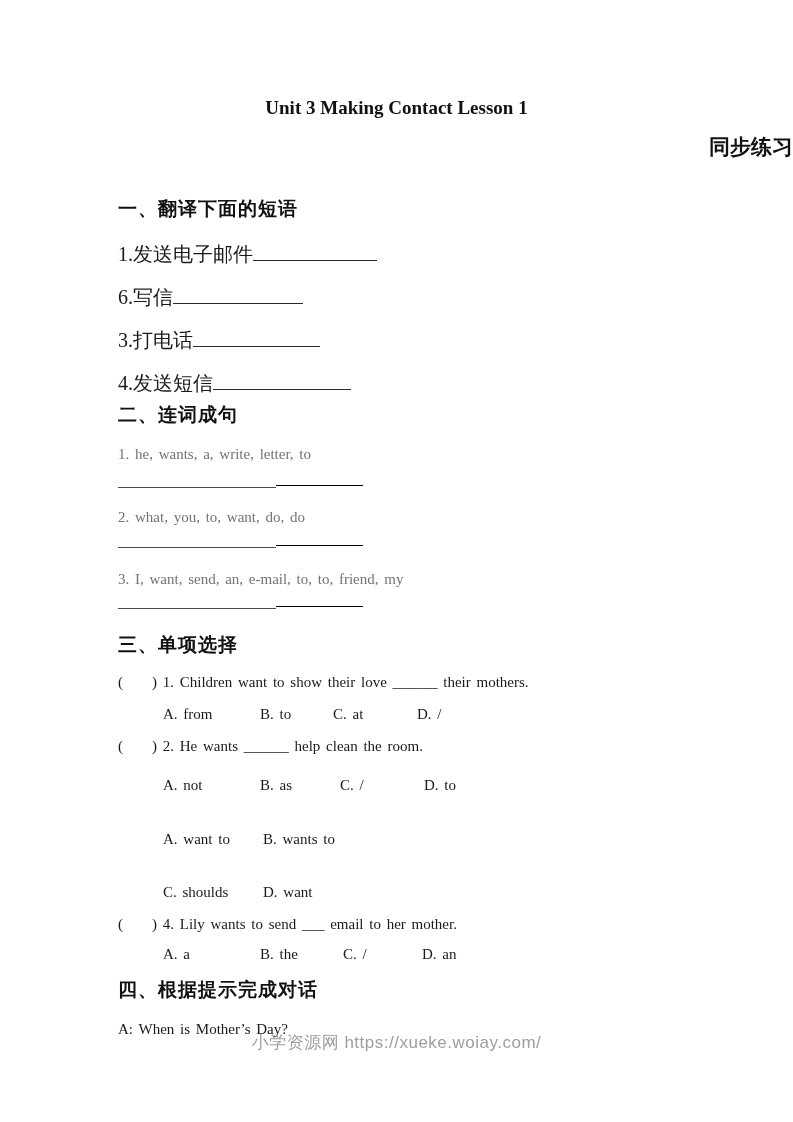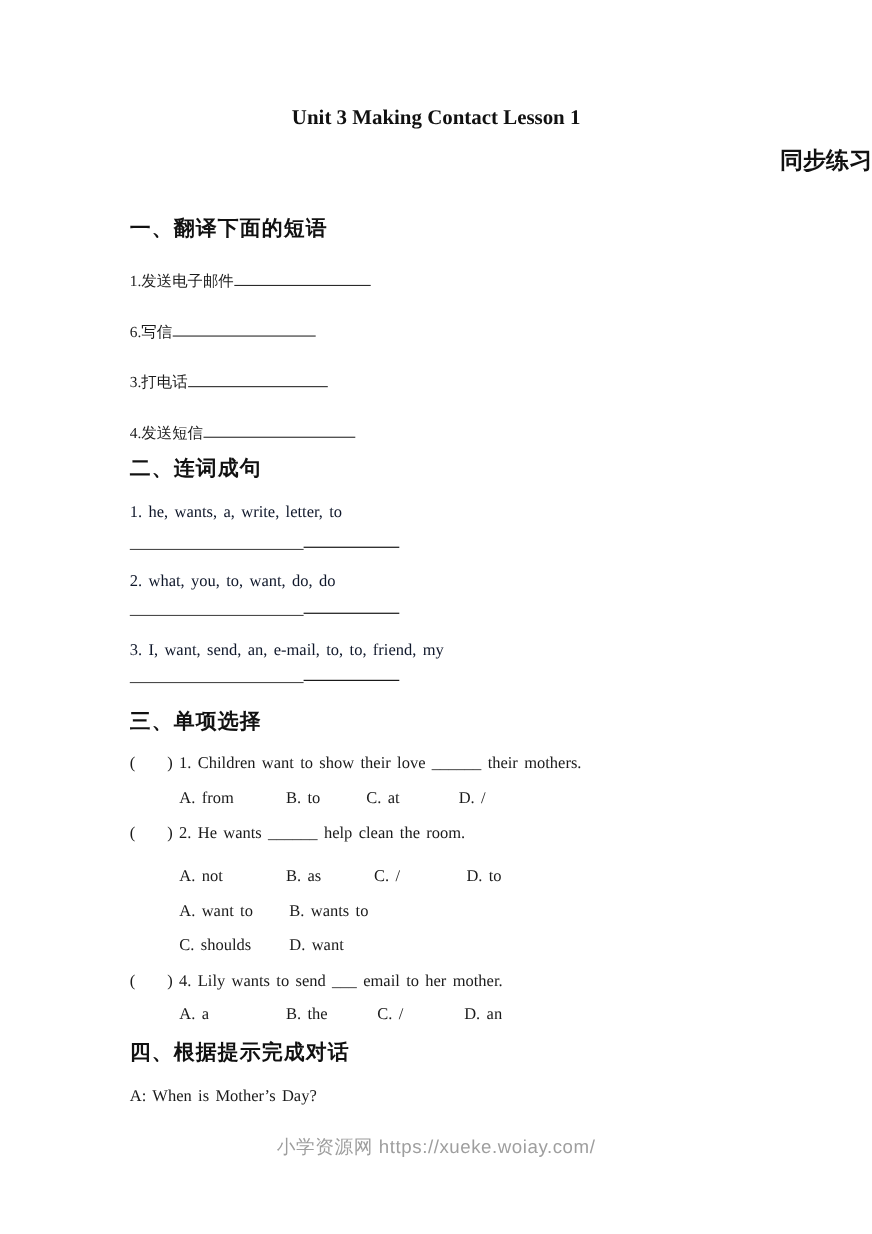--- a/index.html
+++ b/index.html
@@ -29,30 +29,30 @@
     margin:0;
     font-family:"Liberation Sans","DejaVu Sans",sans-serif;
     font-weight:bold;font-size:19px;line-height:24px;color:#111;
     letter-spacing:1px;
   }
   .h-sec1{margin-top:37px;}
   .h-sec2{margin-top:10px;}
   .h-sec3{margin-top:24px;}
   .h-sec4{margin-top:14px;}
   
-  .t-item{font-size:14px;line-height:20px;color:#1a1a1a;}
+  .t-item{font-size:20px;line-height:20px;color:#1a1a1a;}
   .t-item1{margin-top:23px;}
   .t-item2,.t-item3,.t-item4{margin-top:23px;}
   .blank{display:inline-block;height:15px;border-bottom:1px solid #2a2a2a;vertical-align:baseline;}
   .bw1{width:124px;}
   .bw2{width:130px;}
   .bw3{width:127px;}
   .bw4{width:138px;}
   
-  .prompt{font-size:15px;line-height:20px;word-spacing:2px;color:#0f172a;}
+  .prompt{font-size:15px;line-height:20px;word-spacing:2px;color:#737373;}
   .p1{margin-top:17px;}
   .p2{margin-top:19px;}
   .p3{margin-top:21px;}
   .answer-line{height:3px;font-size:0;line-height:0;}
   .al1{margin-top:21px;}
   .al2{margin-top:18px;}
   .al3{margin-top:17px;}
   .seg1{display:inline-block;width:158px;height:2px;border-bottom:1px solid #4a4a4a;vertical-align:top;}
   .seg2{display:inline-block;width:87px;height:2px;border-bottom:1.5px solid #000;vertical-align:top;position:relative;top:-2px;}
   
@@ -62,21 +62,21 @@
   .q3{margin-top:10px;}
   .q4{margin-top:12px;}
   .paren{display:inline-block;width:34px;}
   .opts{font-size:15px;line-height:20px;color:#1a1a1a;margin-left:45px;word-spacing:2px;}
   .opts span{display:inline-block;}
   .opts .o1{width:97px;}
   .opts .o2{width:73px;}
   .opts .o3{width:84px;}
   .opts2 .o2{width:80px;}
   .opts2 .o3{width:84px;}
-  .optsq3 .o1{width:100px;}
+  .optsq3 .o1{width:100px;margin-top:22px;}
   .opts4 .o2{width:83px;}
   .opts4 .o3{width:79px;}
   .or1{margin-top:12px;}
   .or2{margin-top:19px;}
   .or3a{margin-top:12px;}
   .or3b{margin-top:11px;}
   .or4{margin-top:10px;}
   
   .dialogue{margin-top:17px;font-size:15px;line-height:20px;word-spacing:2px;color:#1a1a1a;}
   

